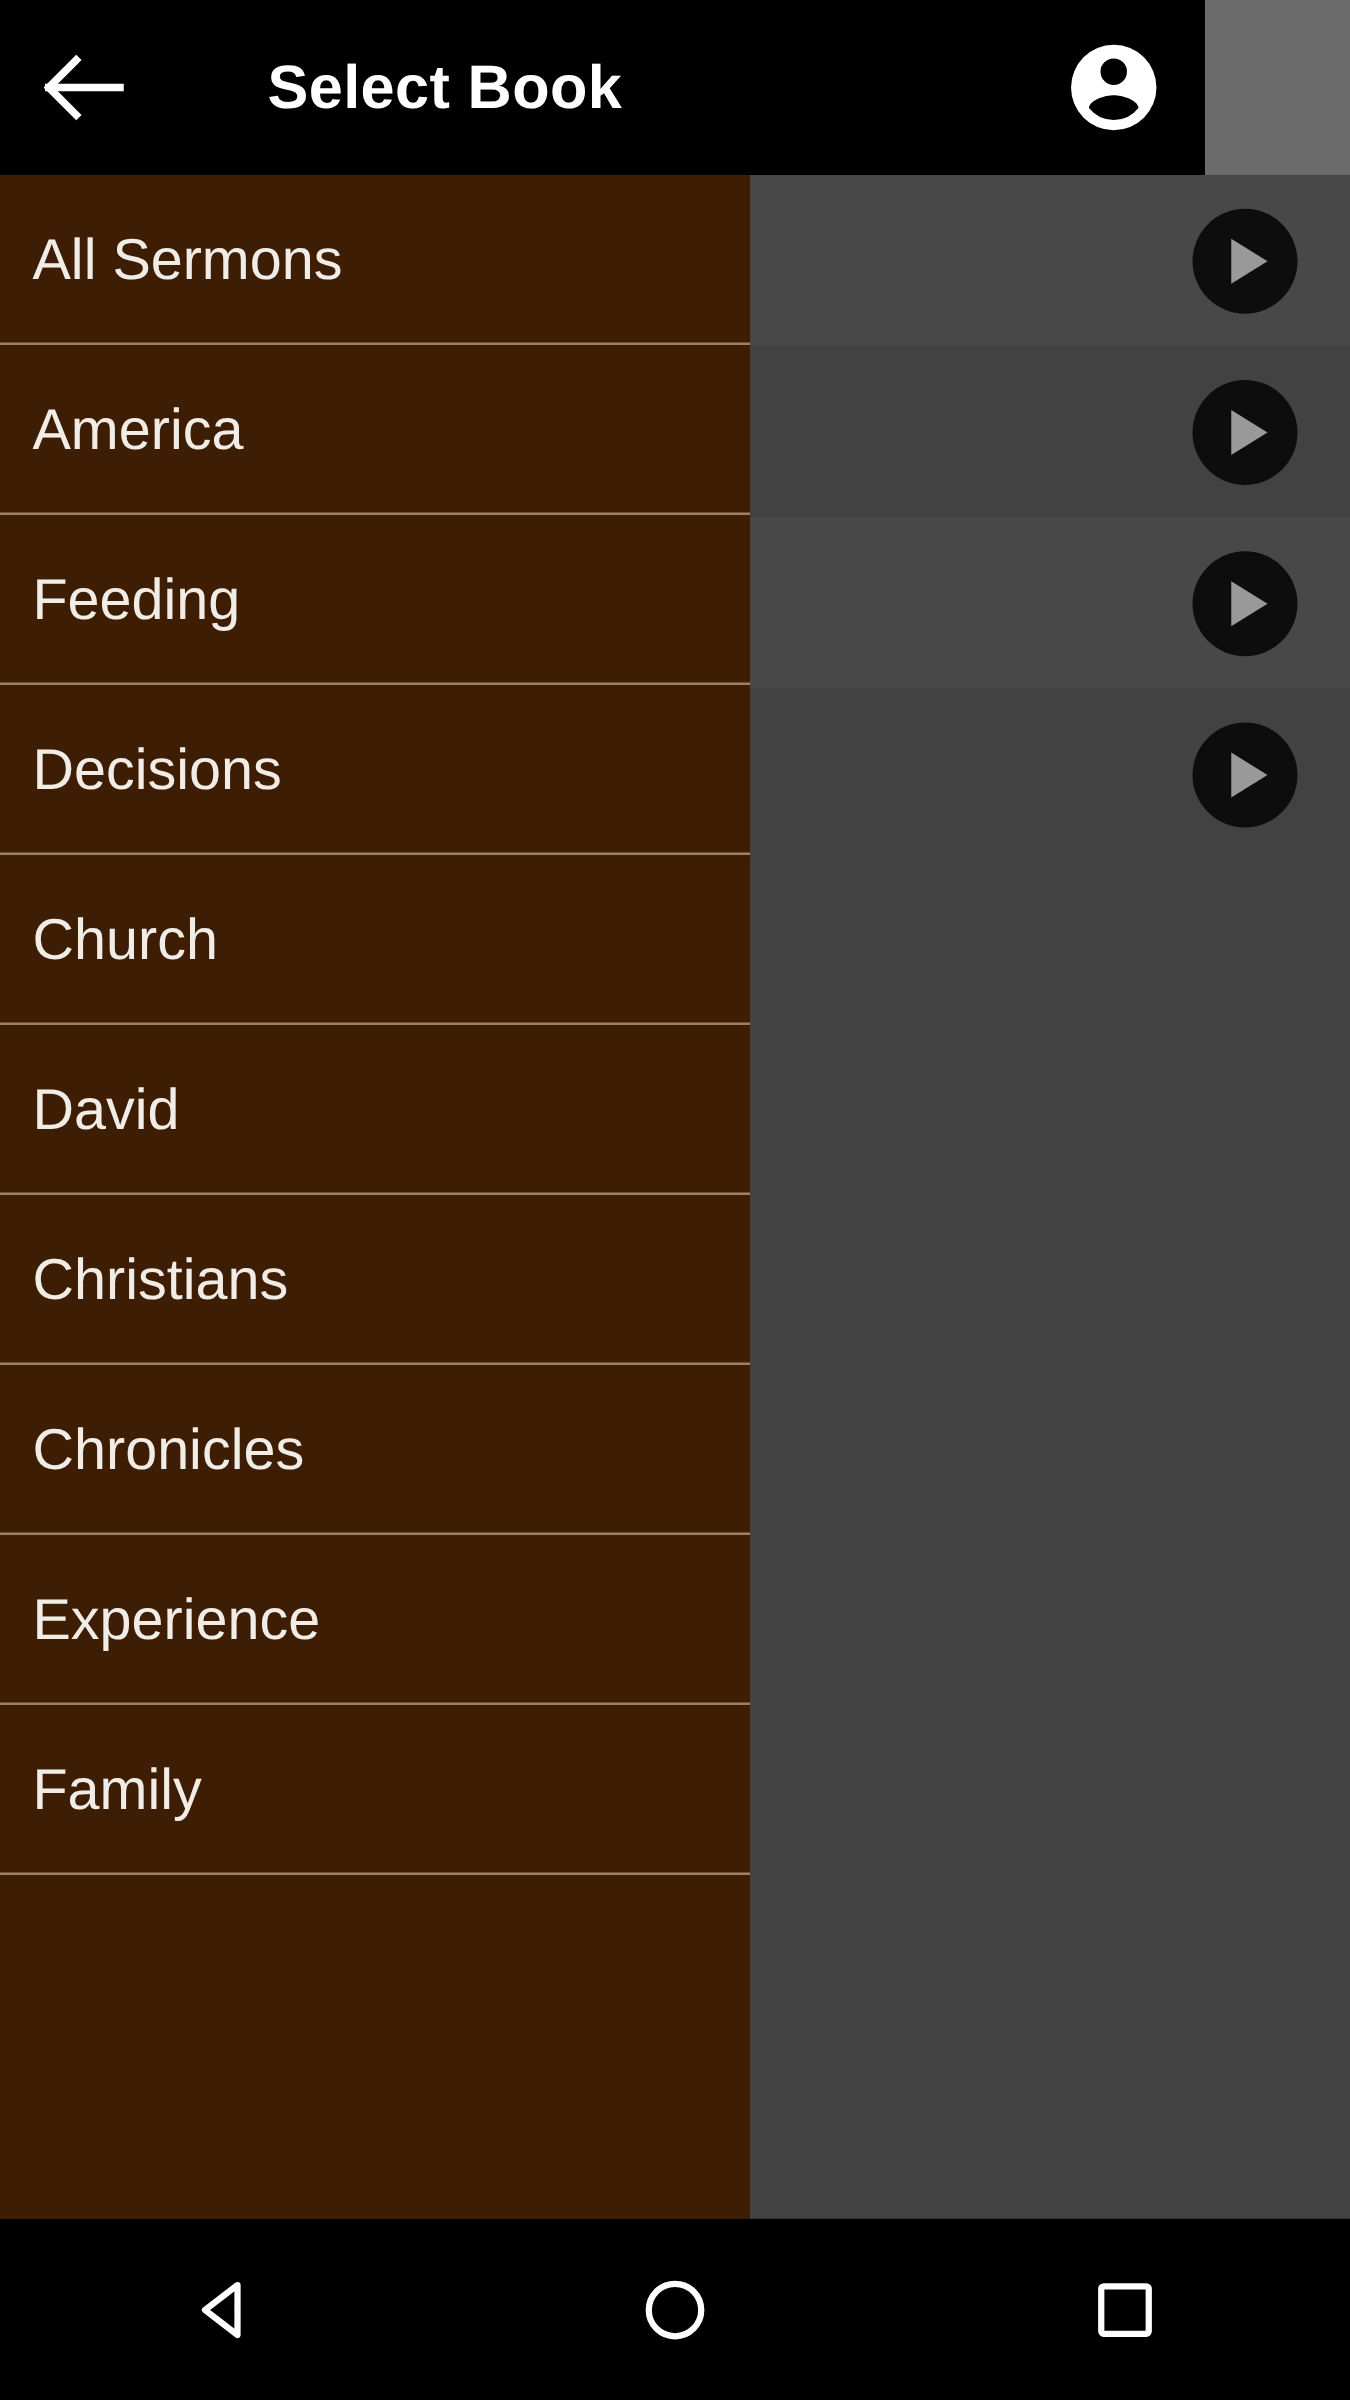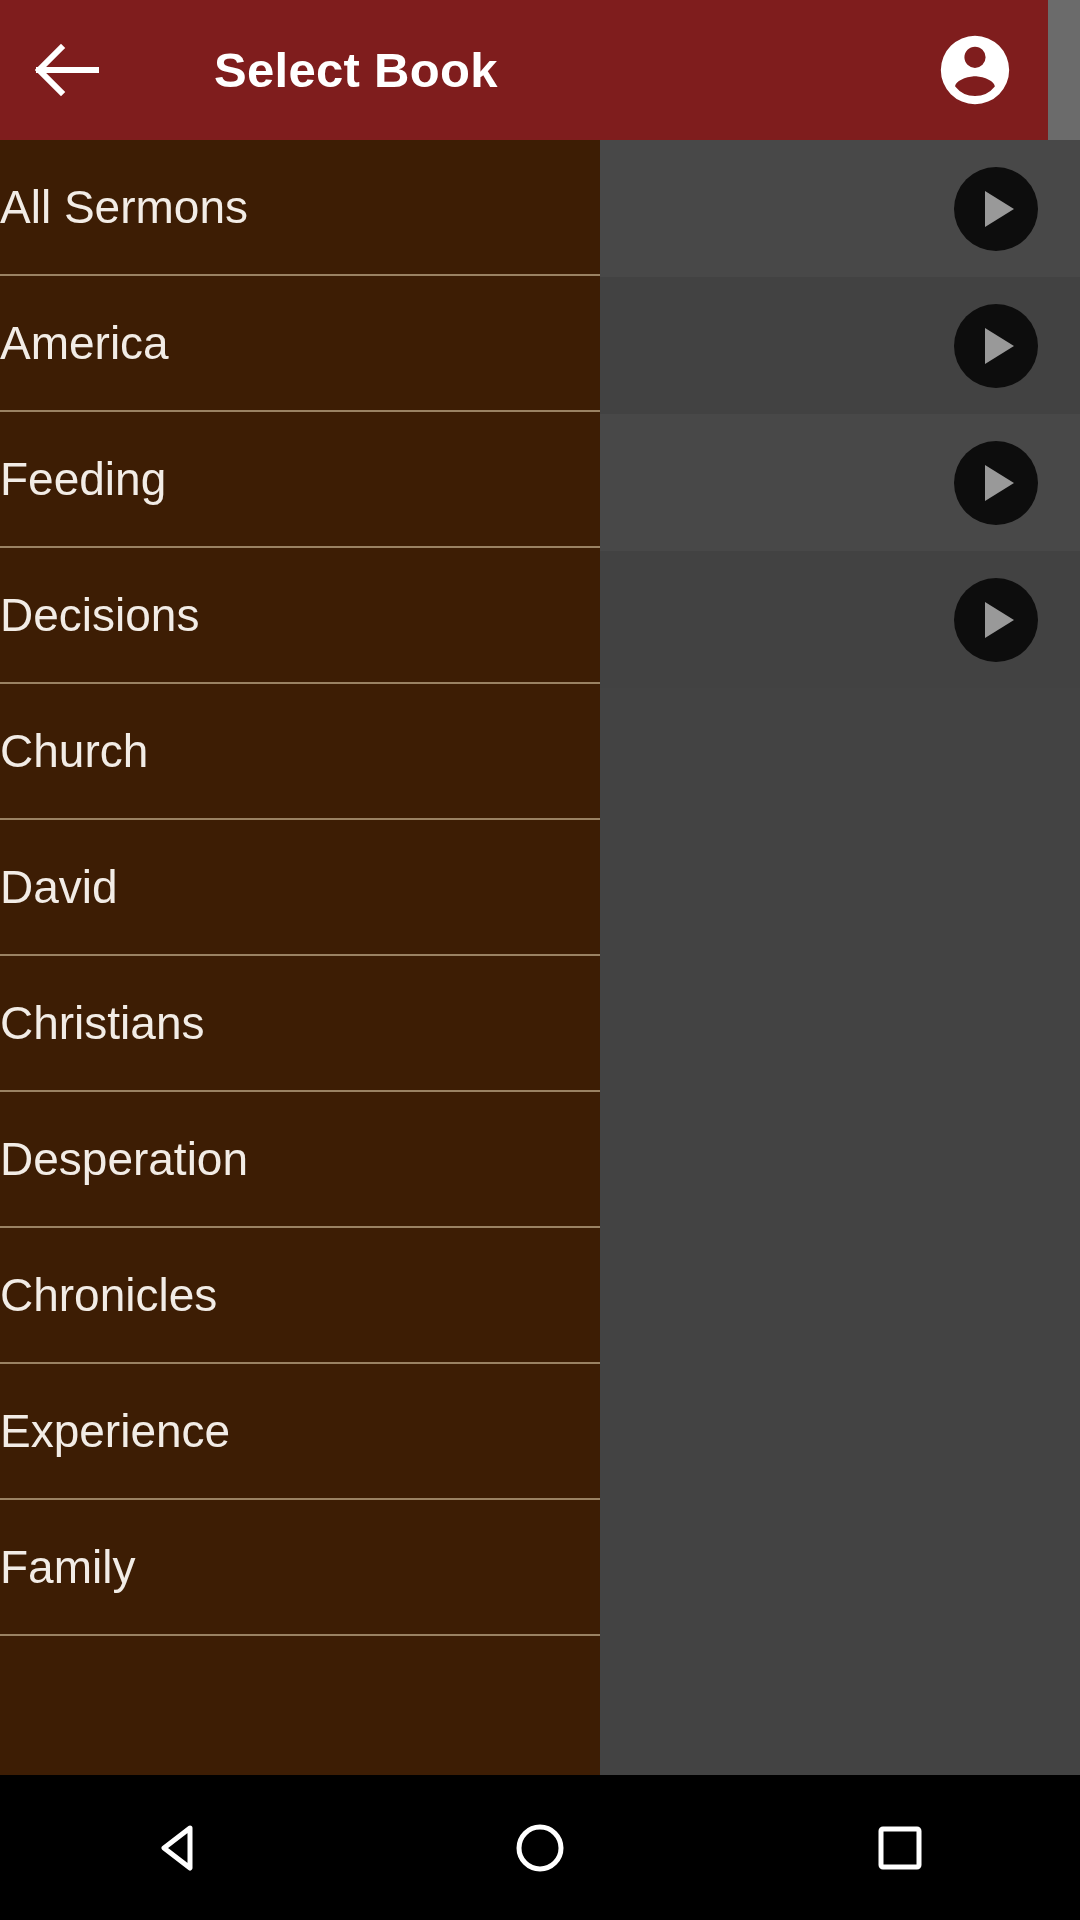--- a/index.html
+++ b/index.html
@@ -14,23 +14,23 @@
     overflow: hidden;
     font-family: "Liberation Sans", sans-serif;
     background: #6b6b6b;
     -webkit-font-smoothing: antialiased;
   }
 
   
   #appbar {
     position: absolute;
     left: 0; top: 0;
-    width: 1048px;
+    width: 964px;
     height: 140px;
-    background: #7f1d1d;
+    background: #000000;
     z-index: 40;
   }
   #back-button {
     position: absolute;
     left: 22px; top: 28px;
     width: 90px; height: 84px;
     display: flex;
     align-items: center;
     justify-content: center;
   }
@@ -135,20 +135,21 @@
     background: #3d1d04;
     overflow: hidden;
     z-index: 30;
   }
   .drawer-item {
     position: relative;
     height: 136px;
     box-sizing: border-box;
     display: flex;
     align-items: center;
+    padding-left: 26px;
     border-bottom: 2px solid #9a8263;
     background: #3d1d04;
   }
   .drawer-item-label {
     font-size: 46px;
     color: #f2ece6;
     white-space: nowrap;
   }
 
   
@@ -227,23 +228,20 @@
       <span class="drawer-item-label">Decisions</span>
     </div>
     <div class="drawer-item">
       <span class="drawer-item-label">Church</span>
     </div>
     <div class="drawer-item">
       <span class="drawer-item-label">David</span>
     </div>
     <div class="drawer-item">
       <span class="drawer-item-label">Christians</span>
-    </div>
-    <div class="drawer-item">
-      <span class="drawer-item-label">Desperation</span>
     </div>
     <div class="drawer-item">
       <span class="drawer-item-label">Chronicles</span>
     </div>
     <div class="drawer-item">
       <span class="drawer-item-label">Experience</span>
     </div>
     <div class="drawer-item">
       <span class="drawer-item-label">Family</span>
     </div>

